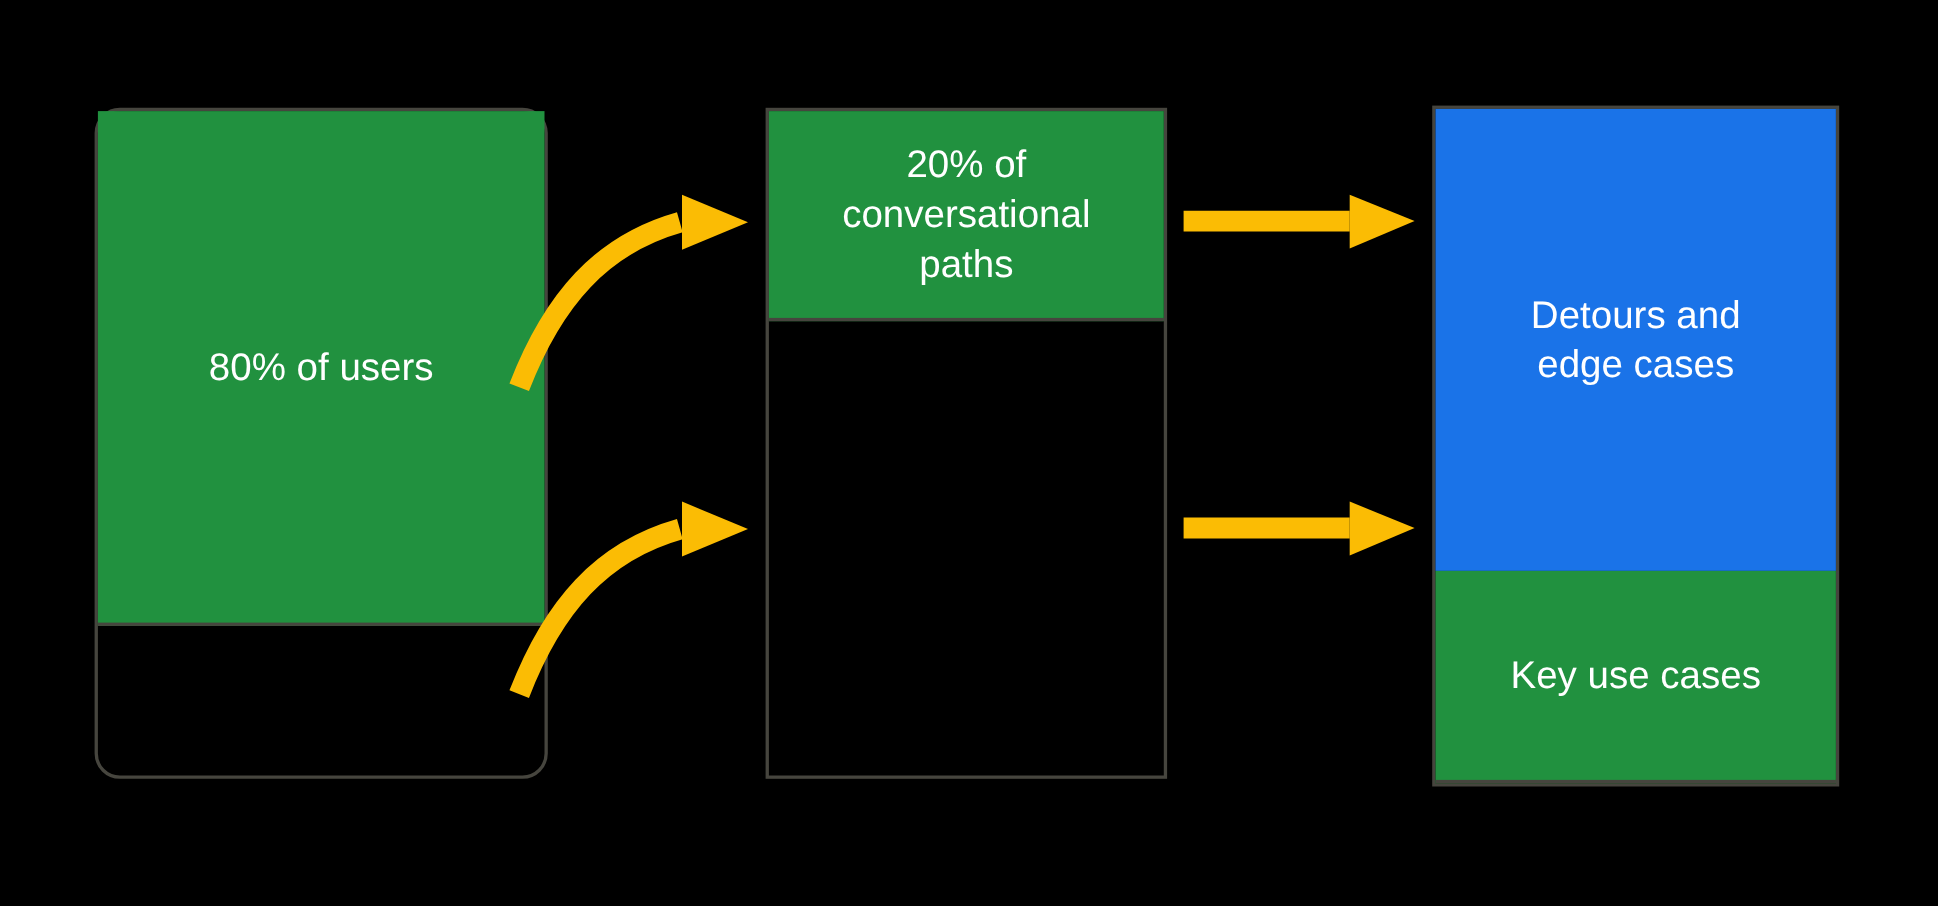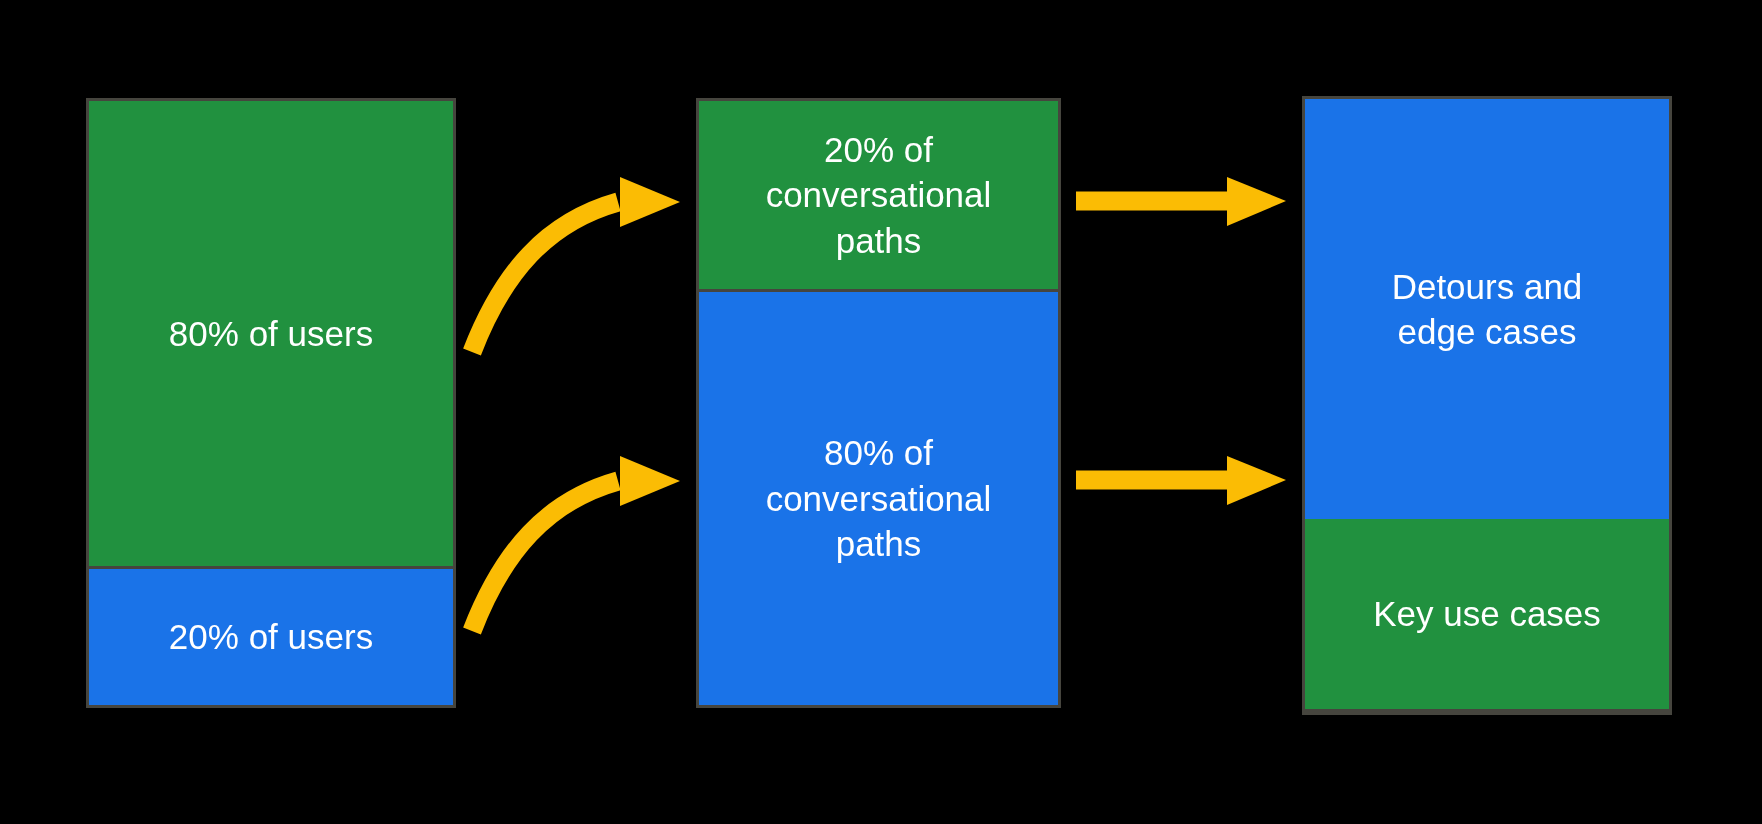--- a/index.html
+++ b/index.html
@@ -59,35 +59,29 @@
   svg.arrows .head {
     fill: var(--yellow, #fbbc04);
     stroke: none;
   }
 </style>
 </head>
 <body>
 
 <div class="canvas">
 
-  <div class="column" style="left:86px; top:98px; width:370px; height:610px;">
+  <div class="column" style="left:86px; top:98px; width:412px; height:610px;border-radius:23px;">
     <div class="segment green" style="height:465px; flex:none;">
       <div class="label">80% of users</div>
-    </div>
-    <div class="segment blue">
-      <div class="label">20% of users</div>
     </div>
   </div>
 
   <div class="column" style="left:696px; top:98px; width:365px; height:610px;">
     <div class="segment green" style="height:188px; flex:none;">
       <div class="label">20% of conversational paths</div>
-    </div>
-    <div class="segment blue">
-      <div class="label">80% of conversational paths</div>
     </div>
   </div>
 
   <div class="column" style="left:1302px; top:96px; width:370px; height:619px;">
     <div class="segment blue">
       <div class="label">Detours and edge cases</div>
     </div>
     <div class="segment green" style="height:190px; flex:none;">
       <div class="label">Key use cases</div>
     </div>

